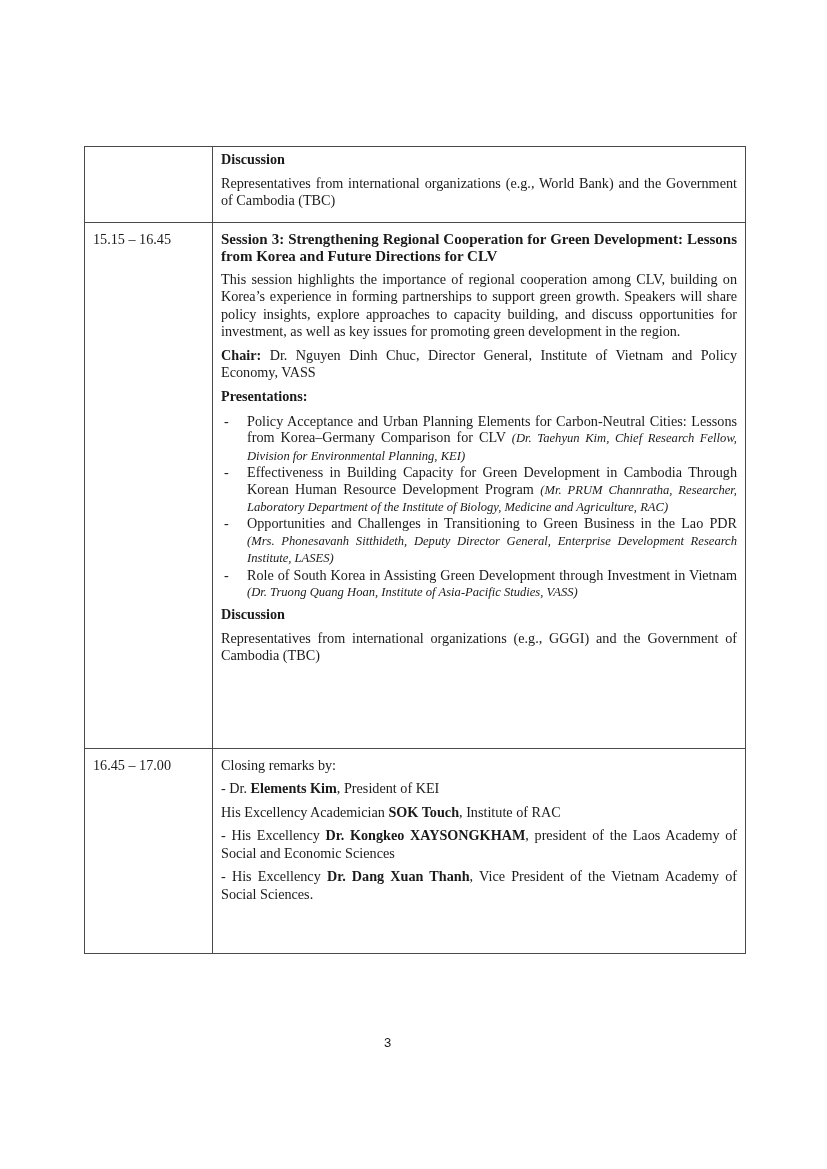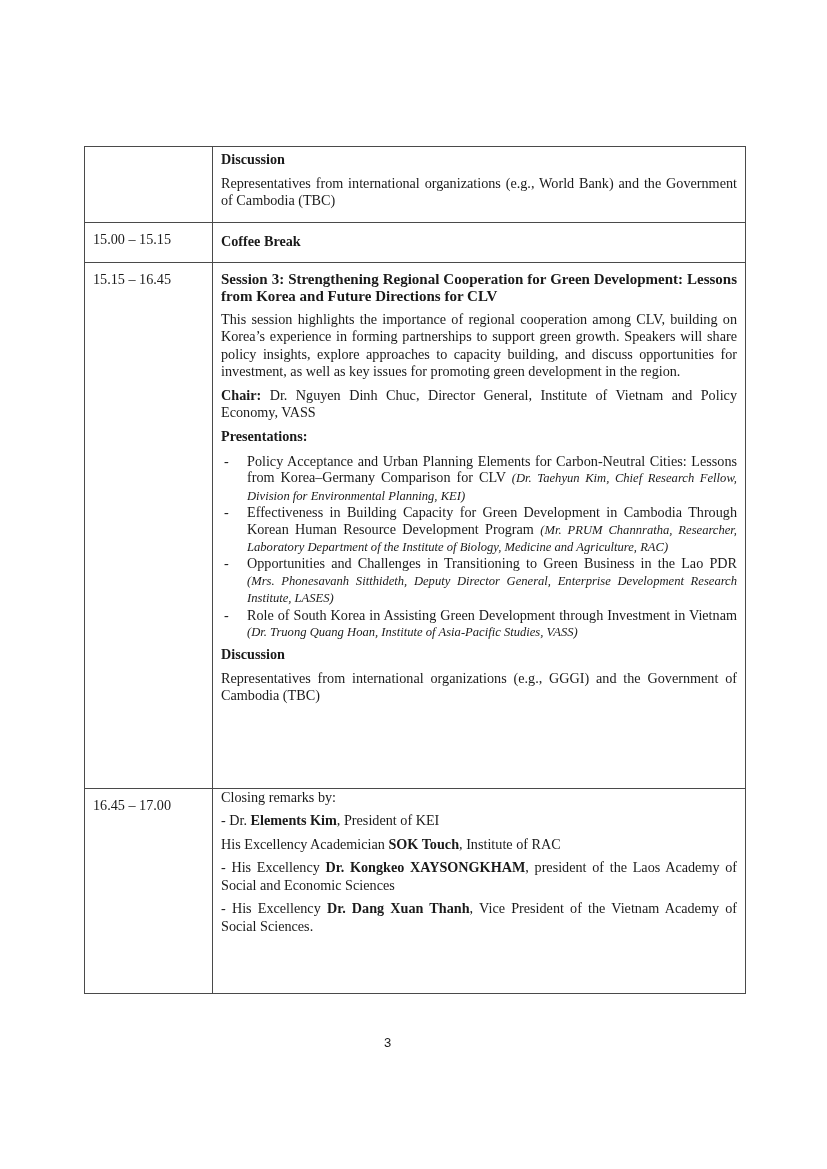--- a/index.html
+++ b/index.html
@@ -37,46 +37,40 @@
 
 <table class="agenda">
   <tbody>
       <tr class="row1">
     <td class="time"></td>
     <td class="content">
       <p class="b">Discussion</p>
       <p>Representatives from international organizations (e.g., World Bank) and the Government of Cambodia (TBC)</p>
     </td>
   </tr>
-  <tr class="row2">
-    <td class="time">15.00 – 15.15</td>
-    <td class="content" style="padding-top:10px;">
-      <span class="b">Coffee Break</span>
-    </td>
-  </tr>
   <tr class="row3">
     <td class="time">15.15 – 16.45</td>
     <td class="content" style="padding-top:8px;">
       <p class="b head" style="font-size:15px;">Session 3: Strengthening Regional Cooperation for Green Development: Lessons from Korea and Future Directions for CLV</p>
       <p>This session highlights the importance of regional cooperation among CLV, building on Korea’s experience in forming partnerships to support green growth. Speakers will share policy insights, explore approaches to capacity building, and discuss opportunities for investment, as well as key issues for promoting green development in the region.</p>
       <p><span class="b">Chair:</span><span> Dr. Nguyen Dinh Chuc, Director General, Institute of Vietnam and Policy Economy, VASS</span></p>
       <p class="b" style="margin-bottom:8px;">Presentations:</p>
       <ul class="pres">
         <li><span class="dash">-</span><span>Policy Acceptance and Urban Planning Elements for Carbon-Neutral Cities: Lessons from Korea–Germany Comparison for CLV </span><span class="it">(Dr. Taehyun Kim, Chief Research Fellow, Division for Environmental Planning, KEI)</span></li>
         <li><span class="dash">-</span><span>Effectiveness in Building Capacity for Green Development in Cambodia Through Korean Human Resource Development Program </span><span class="it">(Mr. PRUM Channratha, Researcher, Laboratory Department of the Institute of Biology, Medicine and Agriculture, RAC)</span></li>
         <li><span class="dash">-</span><span>Opportunities and Challenges in Transitioning to Green Business in the Lao PDR </span><span class="it">(Mrs. Phonesavanh Sitthideth, Deputy Director General, Enterprise Development Research Institute, LASES)</span></li>
         <li><span class="dash">-</span><span>Role of South Korea in Assisting Green Development through Investment in Vietnam </span><span class="it">(Dr. Truong Quang Hoan, Institute of Asia-Pacific Studies, VASS)</span></li>
       </ul>
       <p class="b" style="margin-top:4px;">Discussion</p>
       <p>Representatives from international organizations (e.g., GGGI) and the Government of Cambodia (TBC)</p>
     </td>
   </tr>
   <tr class="row4">
     <td class="time">16.45 – 17.00</td>
-    <td class="content" style="padding-top:0;">
+    <td class="content" style="padding-top:8px;">
       <p>Closing remarks by:</p>
       <p><span>- Dr. </span><span class="b">Elements Kim</span><span>, President of KEI</span></p>
       <p><span>His Excellency Academician </span><span class="b">SOK Touch</span><span>, Institute of RAC</span></p>
       <p><span>- His Excellency </span><span class="b">Dr. Kongkeo XAYSONGKHAM</span><span>, president of the Laos Academy of Social and Economic Sciences</span></p>
       <p><span>- His Excellency </span><span class="b">Dr. Dang Xuan Thanh</span><span>, Vice President of the Vietnam Academy of Social Sciences.</span></p>
     </td>
   </tr>
 </tbody>
   </table>
 

